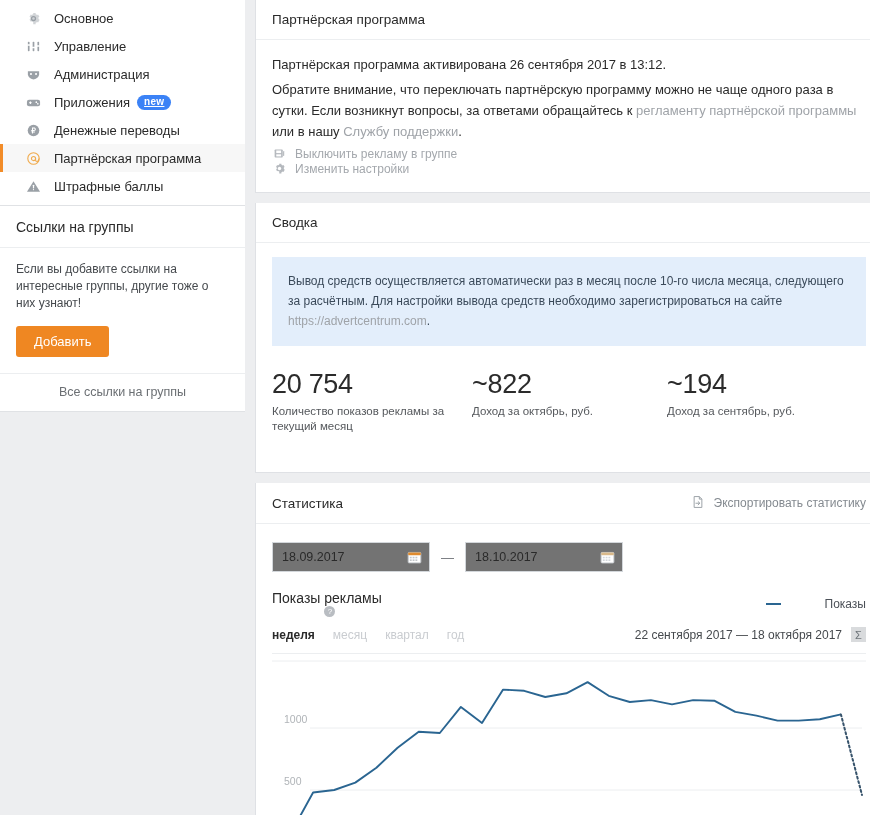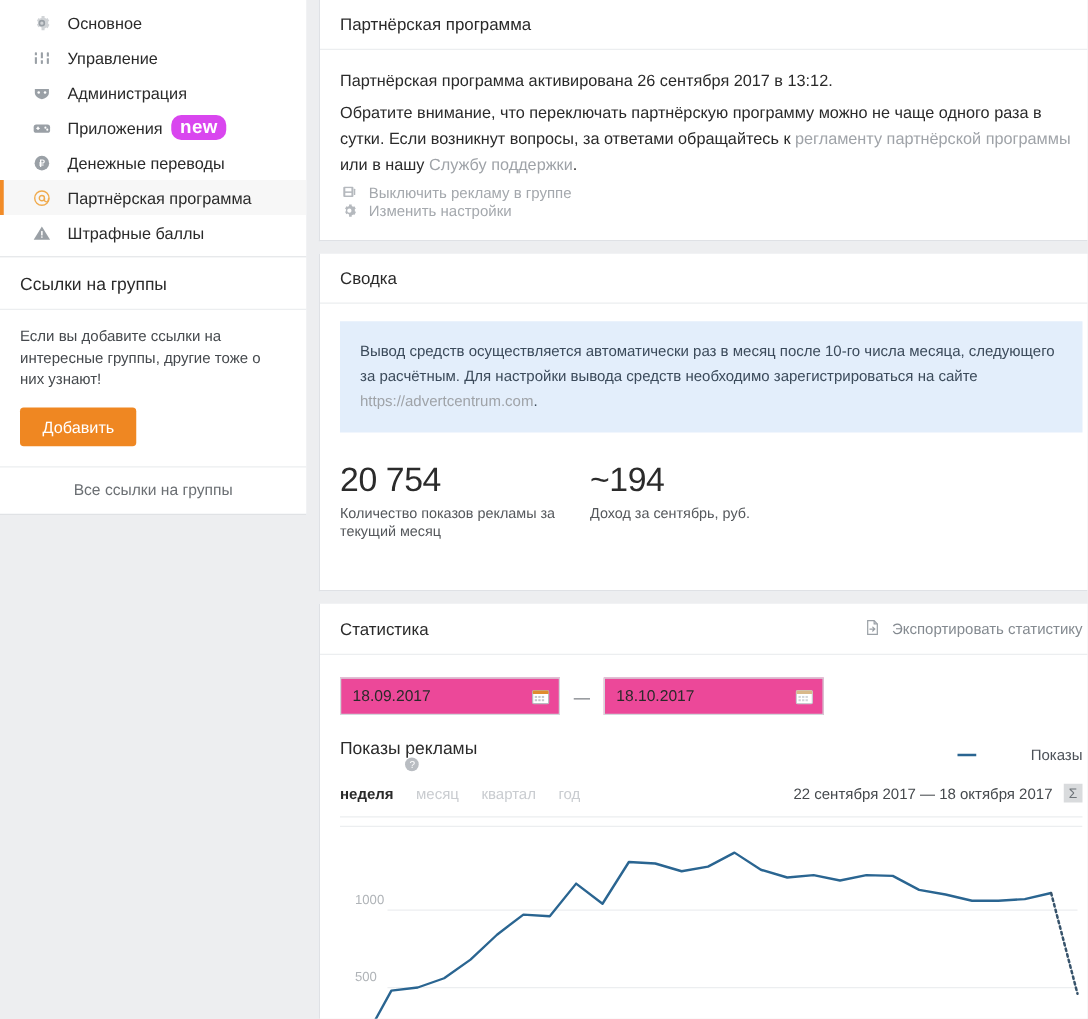--- a/index.html
+++ b/index.html
@@ -31,25 +31,26 @@
   .nav-ico {
     width: 18px; height: 18px; margin-right: 12px;
     display: flex; align-items: center; justify-content: center;
     color: #9aa0a6; flex: 0 0 18px;
   }
   .nav-item.active .nav-ico { color: #f0ab4e; }
   .nav-ico svg { display: block; }
   .nav-label { white-space: nowrap; }
   .badge-new {
     display: inline-block; margin-left: 7px;
-    background: #d946ef; color: #fff;
-    font-size: 15px; font-weight: bold;
+    background: #3b82f6; color: #fff;
+    font-size: 10px; font-weight: bold;
     border-radius: 8px; padding: 2px 7px 3px 7px;
     letter-spacing: .3px; line-height: 1;
     vertical-align: middle;
+    text-decoration: underline;
   }
 
   .card { background: #fff; border-bottom: 1px solid #e0e2e5; }
   .card-head {
     padding: 13px 16px 12px 16px;
     font-size: 14px; color: #2a2a2a;
     border-bottom: 1px solid #eceef0;
   }
   .card-body { padding: 13px 16px 16px 16px; }
   .card-body p {
@@ -111,22 +112,22 @@
     font-size: 27px; color: #2b2b2b; line-height: 32px; margin-bottom: 4px;
     font-weight: normal; letter-spacing: -0.3px;
   }
   .stat-label { font-size: 11.5px; color: #55585c; line-height: 15px; }
 
   .export-link { display: flex; align-items: center; color: #848a90; font-size: 12px; cursor: pointer; }
   .export-link .aico { width: 16px; height: 16px; margin-right: 7px; color: #9aa0a6; }
 
   .date-row { display: flex; align-items: center; padding: 4px 0 16px 0; }
   .date-field {
-    position: relative; width: 176px; height: 30px;
-    border: 1px solid #d3d7db; background: #ec4899;
+    position: relative; width: 158px; height: 30px;
+    border: 1px solid #d3d7db; background: #737373;
     display: flex; align-items: center;
   }
   .date-field input {
     border: none; outline: none; background: transparent;
     font-family: "Liberation Sans", sans-serif; font-size: 12.5px; color: #2a2a2a;
     padding: 0 28px 0 9px; width: 100%; height: 100%;
   }
   .cal-ico { position: absolute; right: 7px; top: 7px; }
   .date-dash { margin: 0 11px; color: #6d7176; font-size: 13px; }
   .chart-top {
@@ -299,20 +300,24 @@
     <div class="panel">
       <div class="panel-head">Сводка</div>
       <div class="panel-body">
         <div class="info-box">
           <span>Вывод средств осуществляется автоматически раз в месяц после 10-го числа месяца, следующего за расчётным. Для настройки вывода средств необходимо зарегистрироваться на сайте </span><span class="mutedlink">https://advertcentrum.com</span><span>.</span>
         </div>
         <div class="stats-row">
           <div class="stat">
             <div class="stat-value">20 754</div>
             <div class="stat-label">Количество показов рекламы за текущий месяц</div>
+          </div>
+          <div class="stat">
+            <div class="stat-value">~822</div>
+            <div class="stat-label">Доход за октябрь, руб.</div>
           </div>
           <div class="stat">
             <div class="stat-value">~194</div>
             <div class="stat-label">Доход за сентябрь, руб.</div>
           </div>
         </div>
       </div>
     </div>
 
     <div class="panel">

